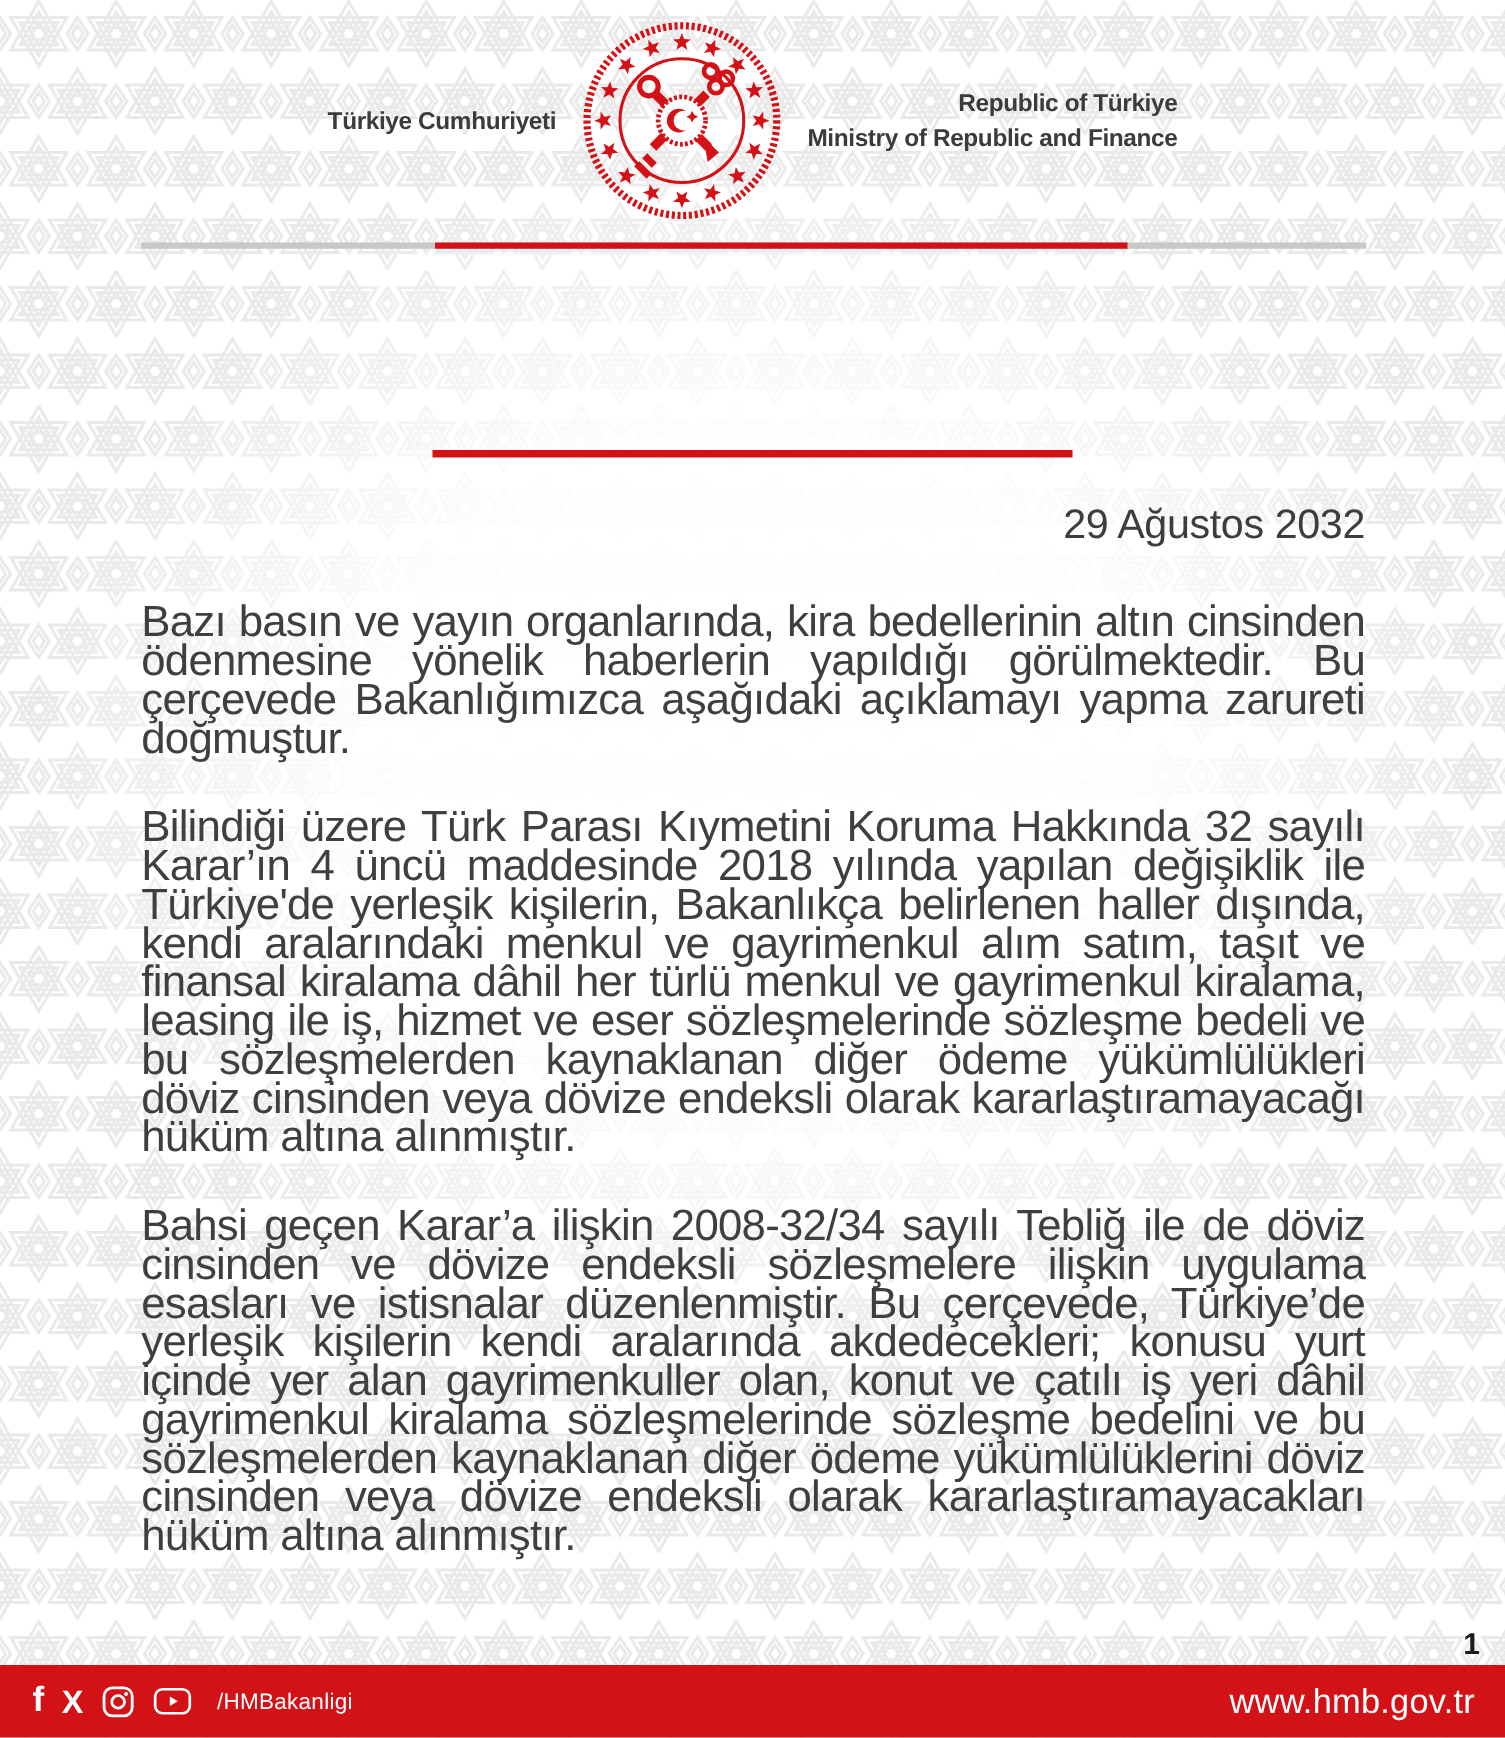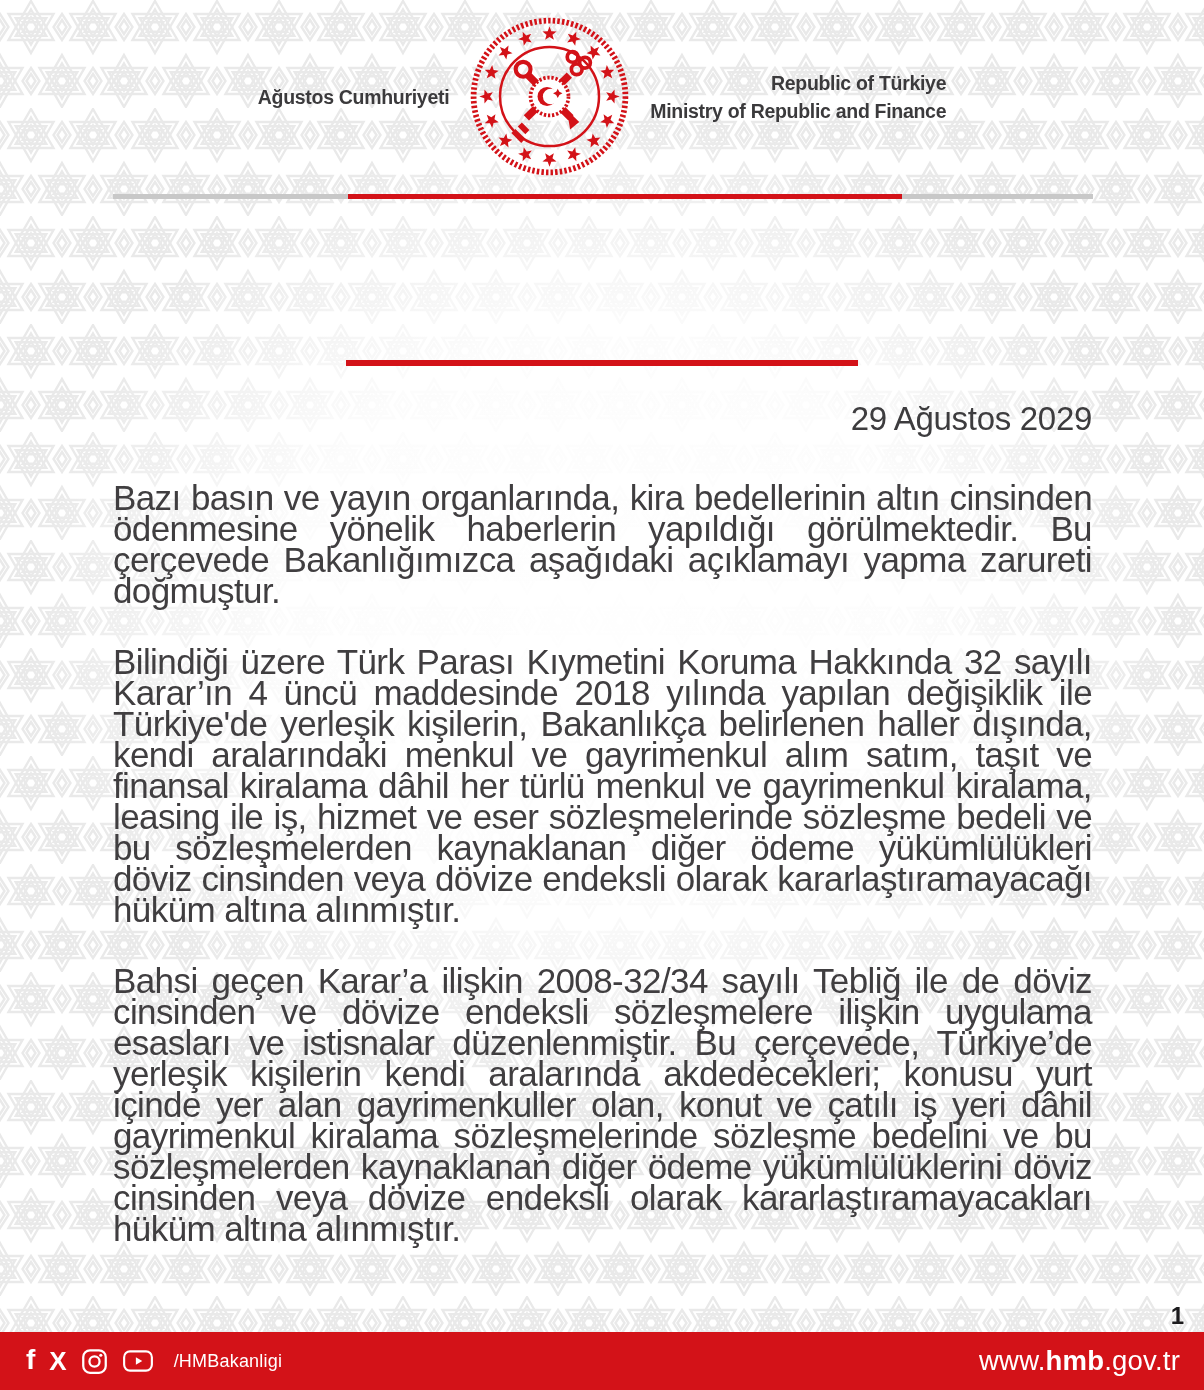--- a/index.html
+++ b/index.html
@@ -62,21 +62,21 @@
     background:#d31218; color:#fff;
     display:flex; align-items:center; justify-content:space-between;
     padding:0 24px 0 26px; box-sizing:border-box;
   }
   .social { display:flex; align-items:center; gap:14px; }
   .glyph-f { font-size:28px; font-weight:700; line-height:1; transform:translateY(-1px); }
   .glyph-x { font-size:26px; font-weight:800; line-height:1; }
   .social svg { display:block; }
   .handle { font-size:18px; font-weight:400; margin-left:6px; letter-spacing:0.2px; }
   .site { font-size:27.5px; letter-spacing:0.2px; }
-  .site b { font-weight:700; }
+  .site b { font-weight:400; }
 </style>
 </head>
 <body>
 
 <div class="page">
 
   <svg class="bg" width="1204" height="1390" viewBox="0 0 1204 1390" aria-hidden="true">
     <defs>
       <g id="hexstar">
         <path d="M0 -26 L22.5 13 L-22.5 13 Z"></path>
@@ -100,21 +100,21 @@
           <use href="#dia" x="31" y="81"></use>
         </g>
       </pattern>
     </defs>
     <rect width="1204" height="1390" fill="url(#selcuk)"></rect>
   </svg>
   <div class="bg-fade"></div>
 
   <header class="header">
     <div class="org org-left">
-      <div>Ağustos Cumhuriyeti</div>
+      <div>Türkiye Cumhuriyeti</div>
     </div>
 
     <svg class="emblem" viewBox="0 0 200 200" aria-hidden="true">
       <defs>
         <polygon id="emb-star" points="0,-9 2.23,-3.07 8.56,-2.78 3.61,1.17 5.29,7.28 0,3.8 -5.29,7.28 -3.61,1.17 -8.56,-2.78 -2.23,-3.07"></polygon>
       </defs>
       <circle cx="100" cy="100" r="92" fill="none" stroke="#d31218" stroke-width="7" stroke-dasharray="3 2.6"></circle>
       <circle cx="100" cy="100" r="60" fill="none" stroke="#d31218" stroke-width="3"></circle>
       <g fill="#d31218">
         <use href="#emb-star" transform="rotate(0 100 100) translate(100 24)"></use>
@@ -163,21 +163,21 @@
       <div>Ministry of Republic and Finance</div>
     </div>
   </header>
 
   <div class="rule">
     <div class="rule-red"></div>
   </div>
 
   <div class="title-underline"></div>
 
-  <div class="date">29 Ağustos 2029</div>
+  <div class="date">29 Ağustos 2032</div>
 
   <div class="body-text">
     <p>Bazı basın ve yayın organlarında, kira bedellerinin altın cinsinden ödenmesine yönelik haberlerin yapıldığı görülmektedir. Bu çerçevede Bakanlığımızca aşağıdaki açıklamayı yapma zarureti doğmuştur.</p>
     <p>Bilindiği üzere Türk Parası Kıymetini Koruma Hakkında 32 sayılı Karar’ın 4 üncü maddesinde 2018 yılında yapılan değişiklik ile Türkiye'de yerleşik kişilerin, Bakanlıkça belirlenen haller dışında, kendi aralarındaki menkul ve gayrimenkul alım satım, taşıt ve finansal kiralama dâhil her türlü menkul ve gayrimenkul kiralama, leasing ile iş, hizmet ve eser sözleşmelerinde sözleşme bedeli ve bu sözleşmelerden kaynaklanan diğer ödeme yükümlülükleri döviz cinsinden veya dövize endeksli olarak kararlaştıramayacağı hüküm altına alınmıştır.</p>
     <p>Bahsi geçen Karar’a ilişkin 2008-32/34 sayılı Tebliğ ile de döviz cinsinden ve dövize endeksli sözleşmelere ilişkin uygulama esasları ve istisnalar düzenlenmiştir. Bu çerçevede, Türkiye’de yerleşik kişilerin kendi aralarında akdedecekleri; konusu yurt içinde yer alan gayrimenkuller olan, konut ve çatılı iş yeri dâhil gayrimenkul kiralama sözleşmelerinde sözleşme bedelini ve bu sözleşmelerden kaynaklanan diğer ödeme yükümlülüklerini döviz cinsinden veya dövize endeksli olarak kararlaştıramayacakları hüküm altına alınmıştır.</p>
   </div>
 
   <div class="page-num">1</div>
 
   <footer class="footer">

